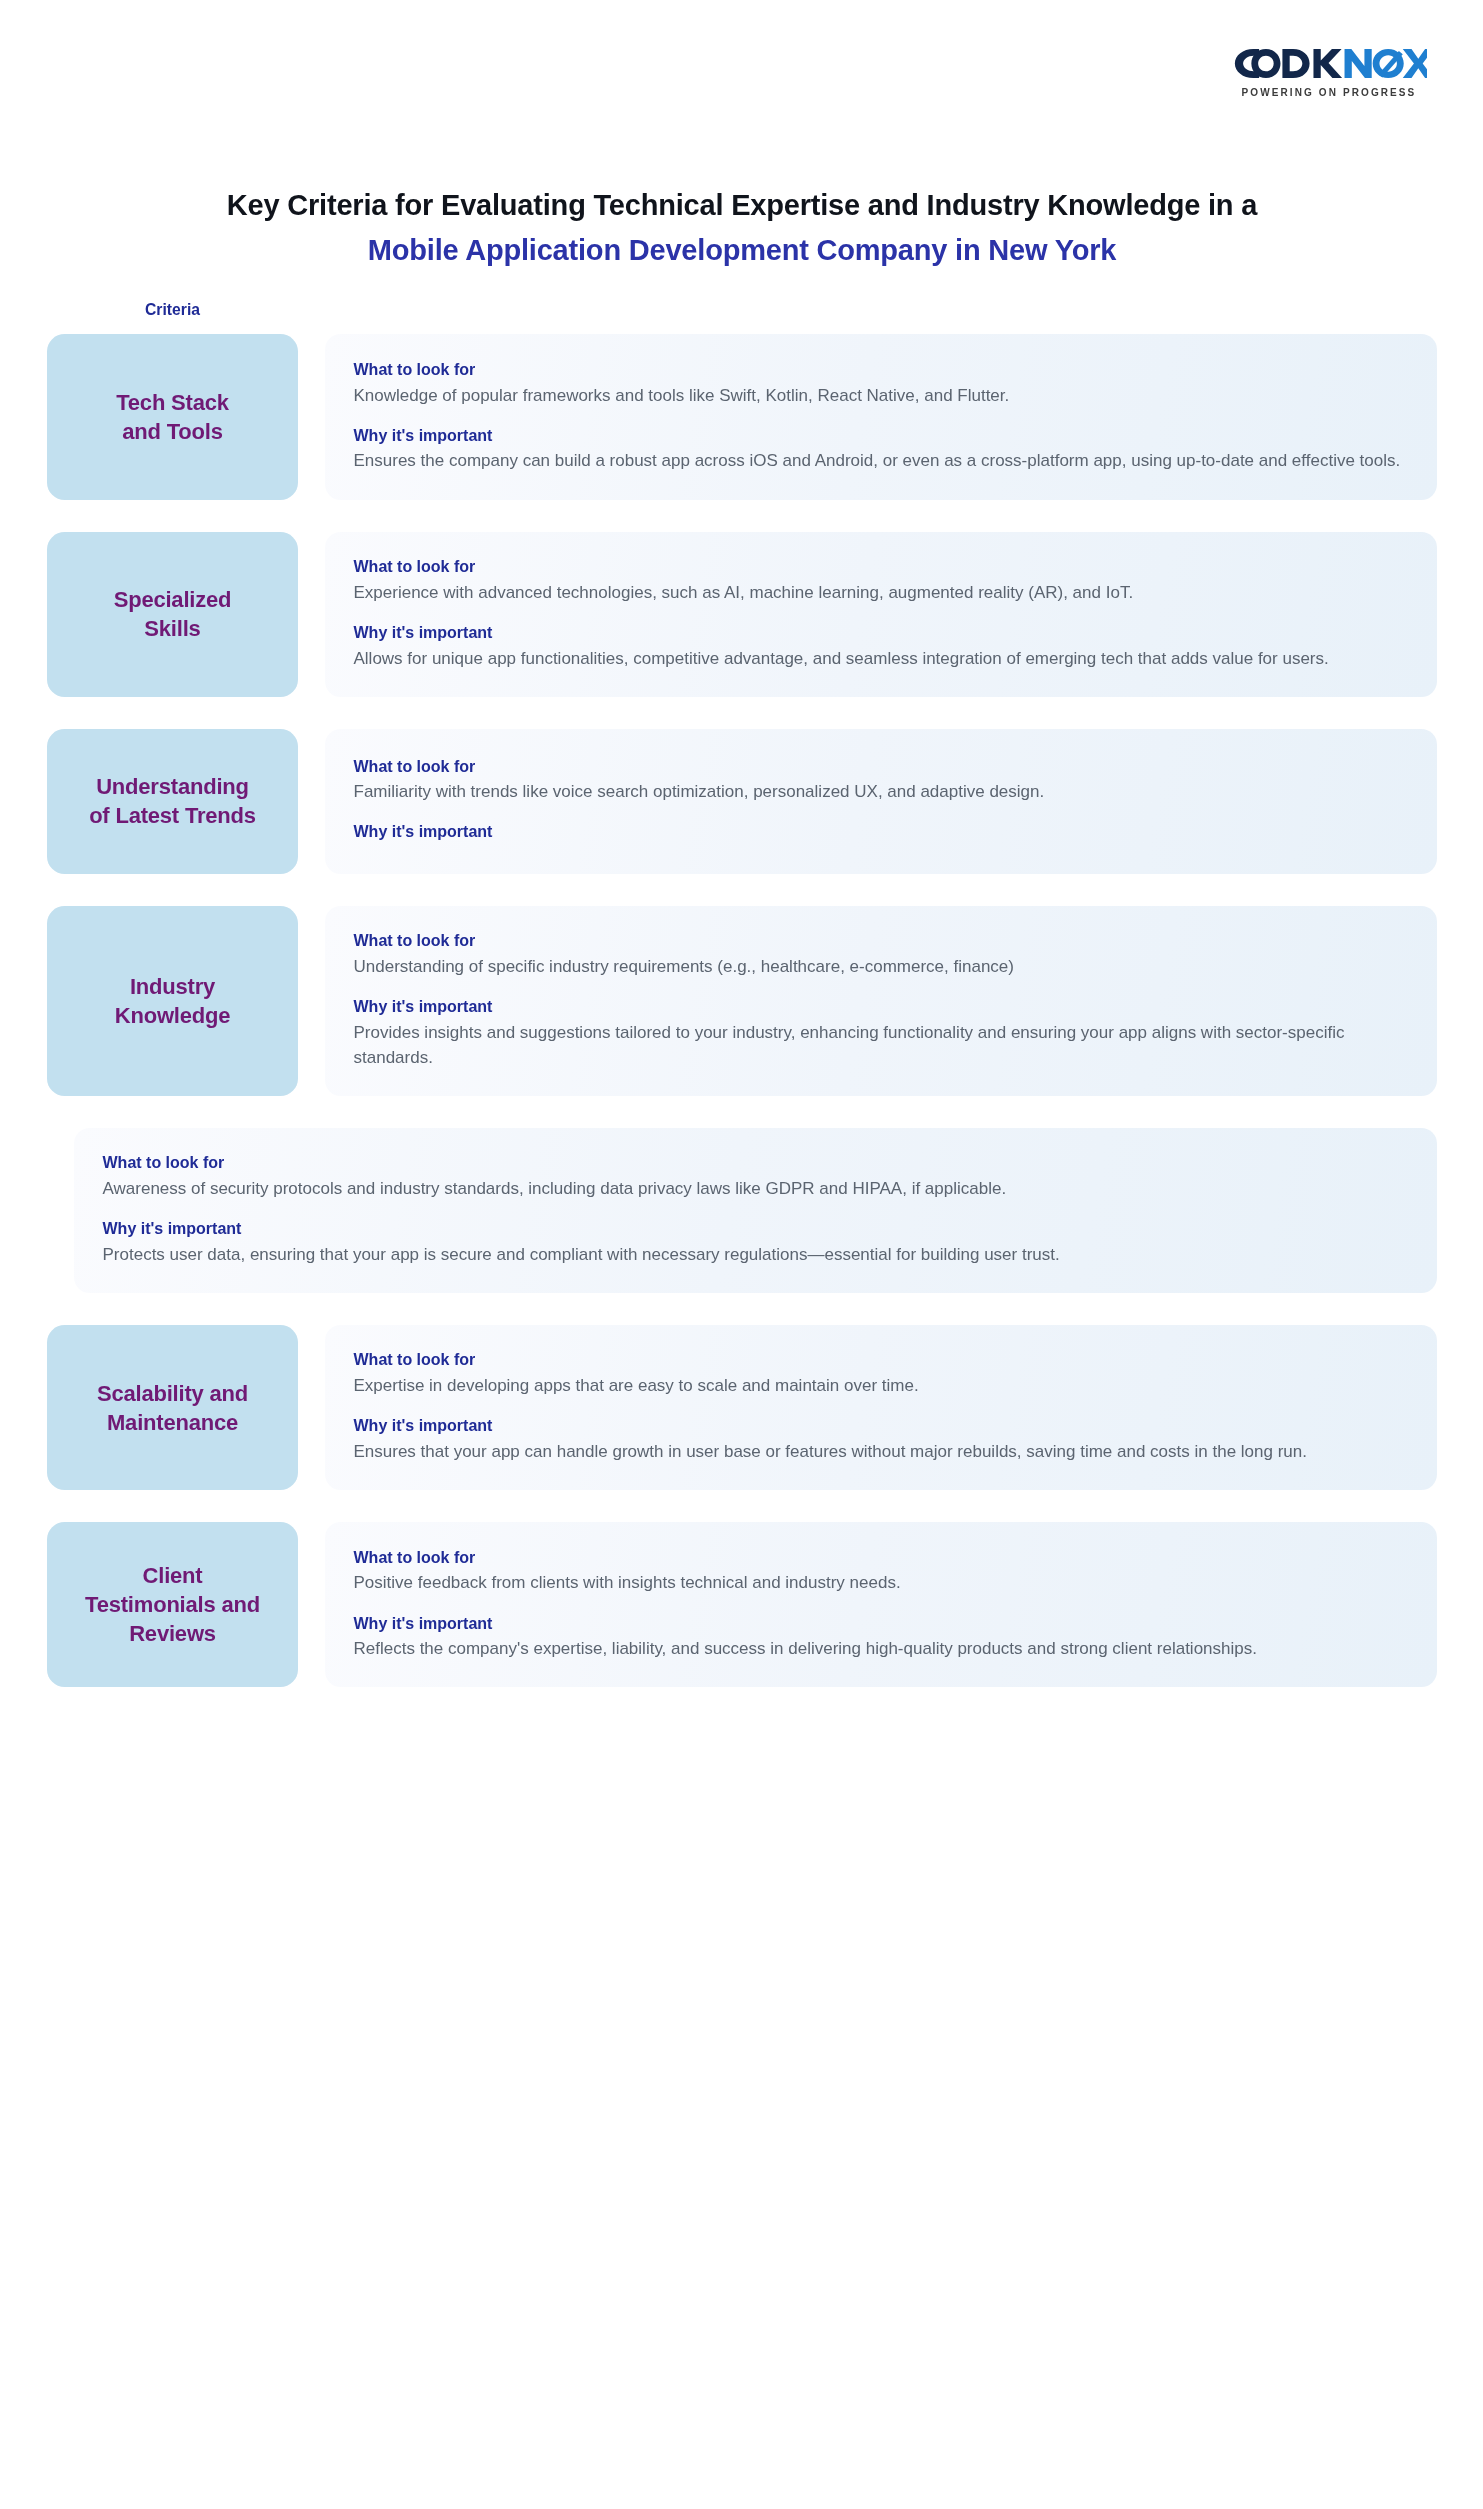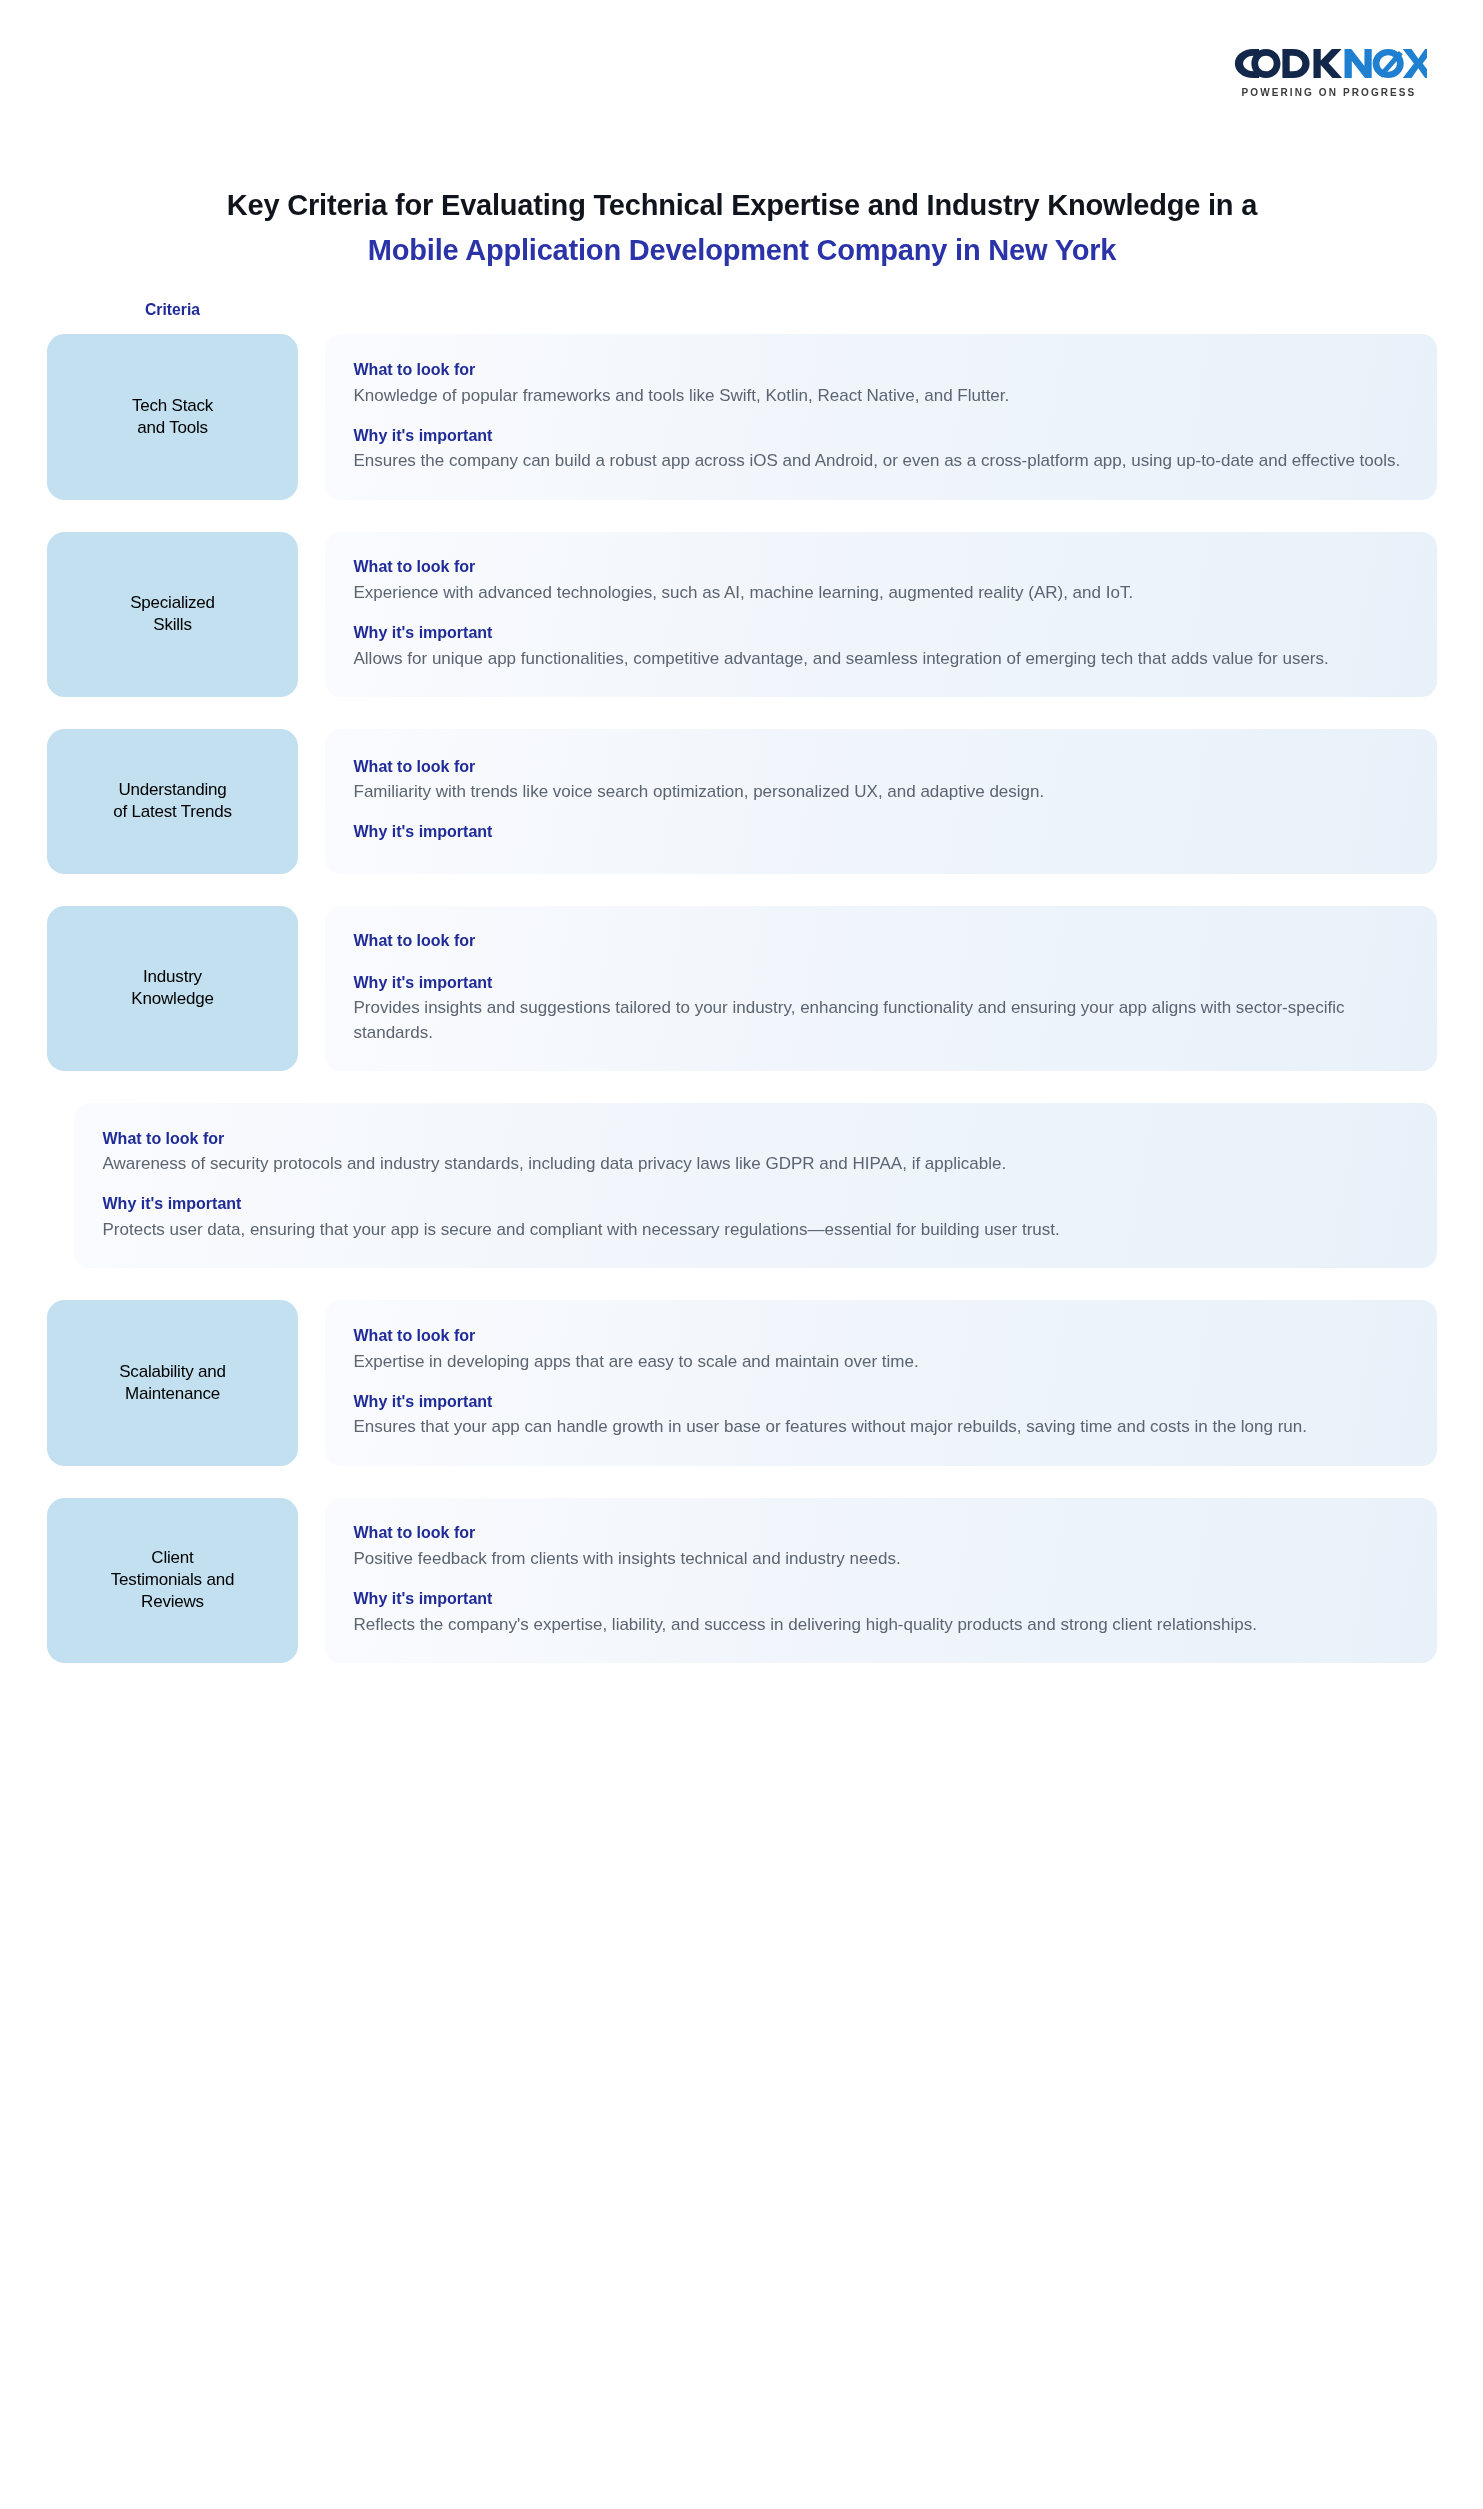--- a/index.html
+++ b/index.html
@@ -98,23 +98,23 @@
     border-radius: 17.6px;
     display: flex;
     align-items: center;
     justify-content: center;
     text-align: center;
     padding: 11.8px 13.7px;
     box-sizing: border-box;
     z-index: 2;
   }
   .criteria-cell-label {
-    font-size: 17px;
-    font-weight: 400;
-    color: #000000;
+    font-size: 22px;
+    font-weight: 700;
+    color: #701a75;
     line-height: 1.32;
     letter-spacing: -0.2px;
   }
   .detail-cell {
     flex: 1 1 auto;
     margin-left: 26.5px;
     background: linear-gradient(100deg, #fafbfe 0%, #f0f5fb 48%, #e8f1f9 100%);
     border-radius: 15.7px;
     padding: 25.5px 35px 25.5px 29px;
     box-sizing: border-box;
@@ -226,20 +226,21 @@
       <div class="detail-heading">Why it's important</div>
     </div>
   </div>
 
   <div class="row row-h2">
     <div class="criteria-cell">
       <div class="criteria-cell-label">Industry<br>Knowledge</div>
     </div>
     <div class="detail-cell">
       <div class="detail-heading">What to look for</div>
+      <div class="detail-text">Understanding of specific industry requirements (e.g., healthcare, e-commerce, finance)</div>
       <div class="detail-gap"></div>
       <div class="detail-heading">Why it's important</div>
       <div class="detail-text">Provides insights and suggestions tailored to your industry, enhancing functionality and ensuring your app aligns with sector-specific standards.</div>
     </div>
   </div>
 
   <div class="row row-h2">
     <div class="detail-cell">
       <div class="detail-heading">What to look for</div>
       <div class="detail-text">Awareness of security protocols and industry standards, including data privacy laws like GDPR and HIPAA, if applicable.</div>

